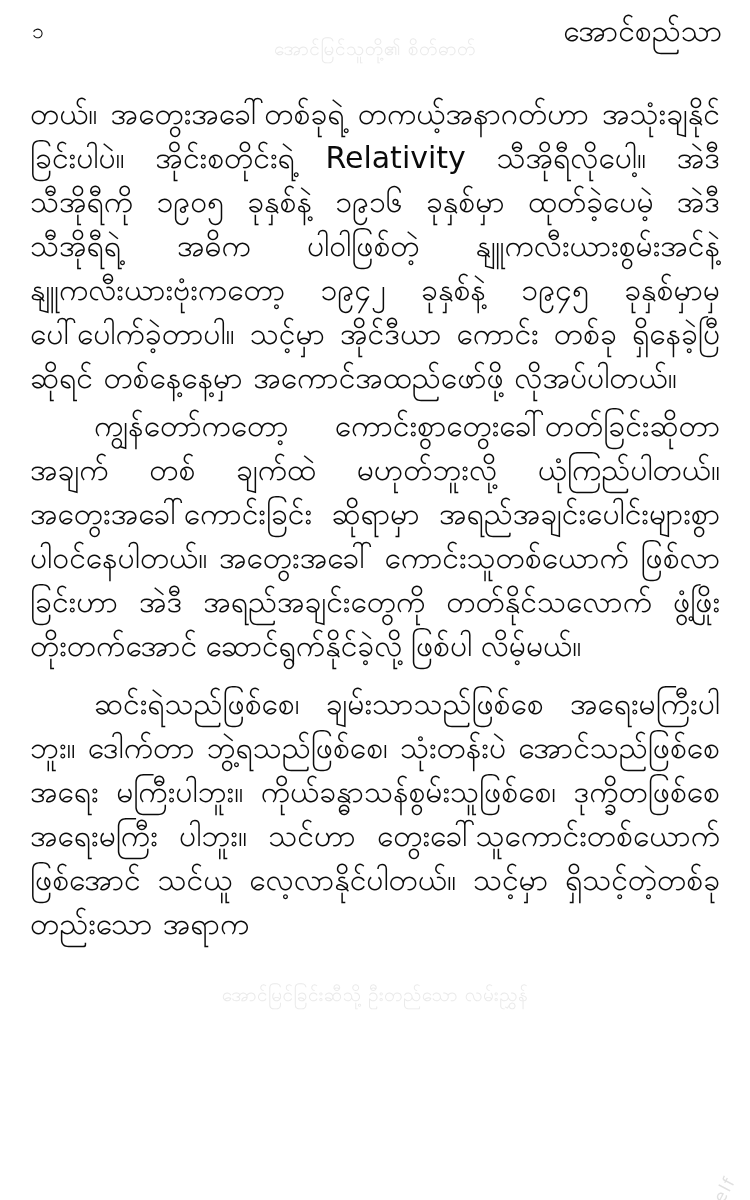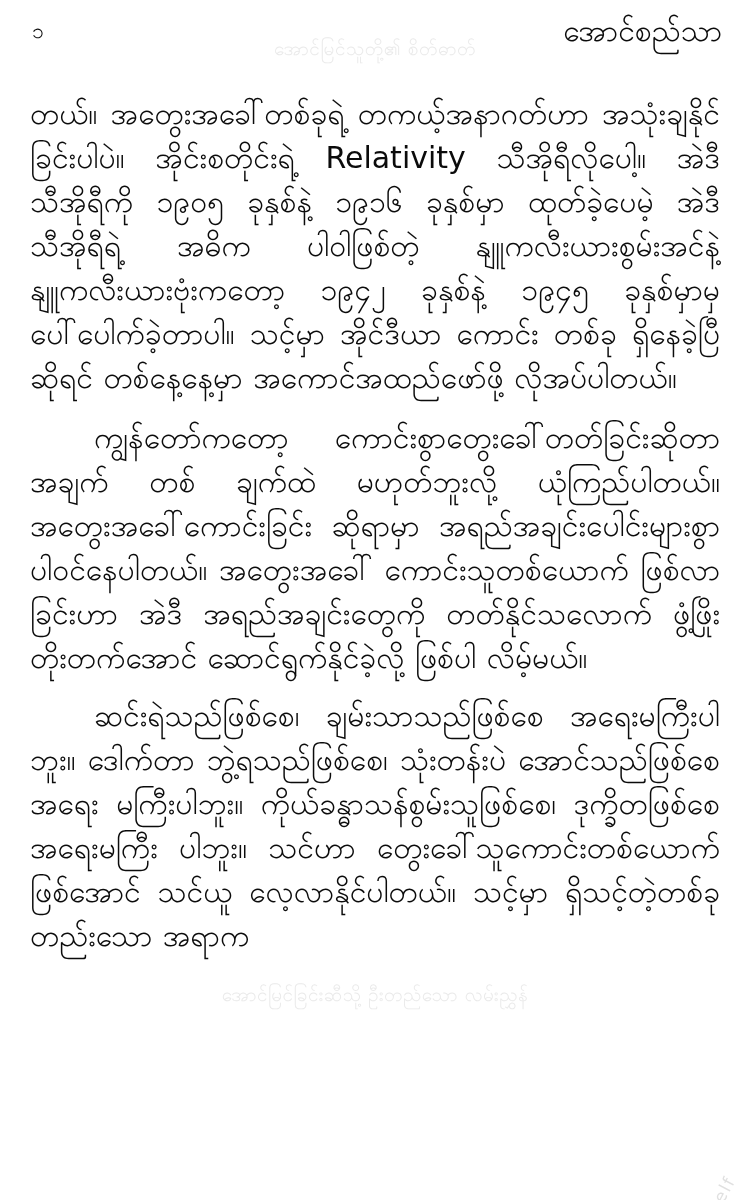--- a/index.html
+++ b/index.html
@@ -71,21 +71,22 @@
     font-size: 30px;
     line-height: 44px;
     text-align: justify;
     text-justify: inter-word;
     word-spacing: 1px;
   }
   p.para.indent {
     text-indent: 64px;
   }
   p.para + p.para {
-    margin-top: 16px;
+    margin-top: 4px;
+    font-family: Liberation Serif, serif;
   }
 
   h2.section-heading {
     margin: 30px 0 2px 0;
     font-size: 25.5px;
     line-height: 40px;
     text-align: center;
     font-weight: bold;
   }
 

